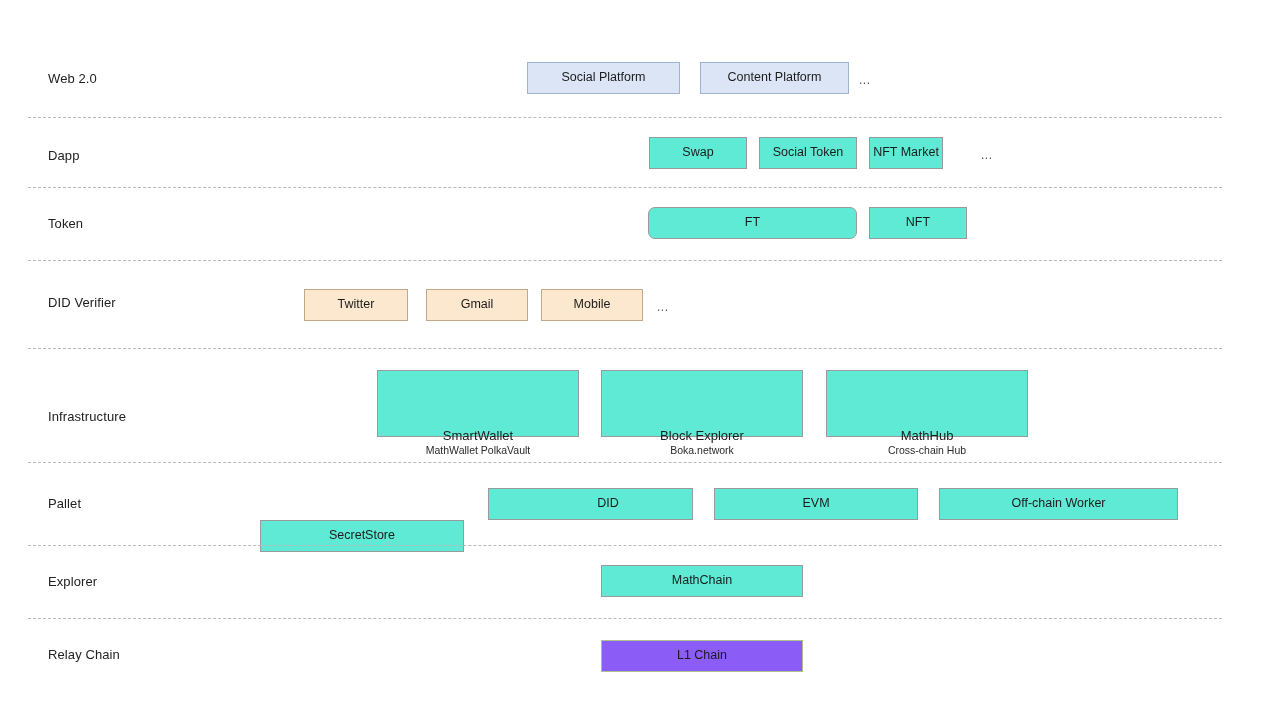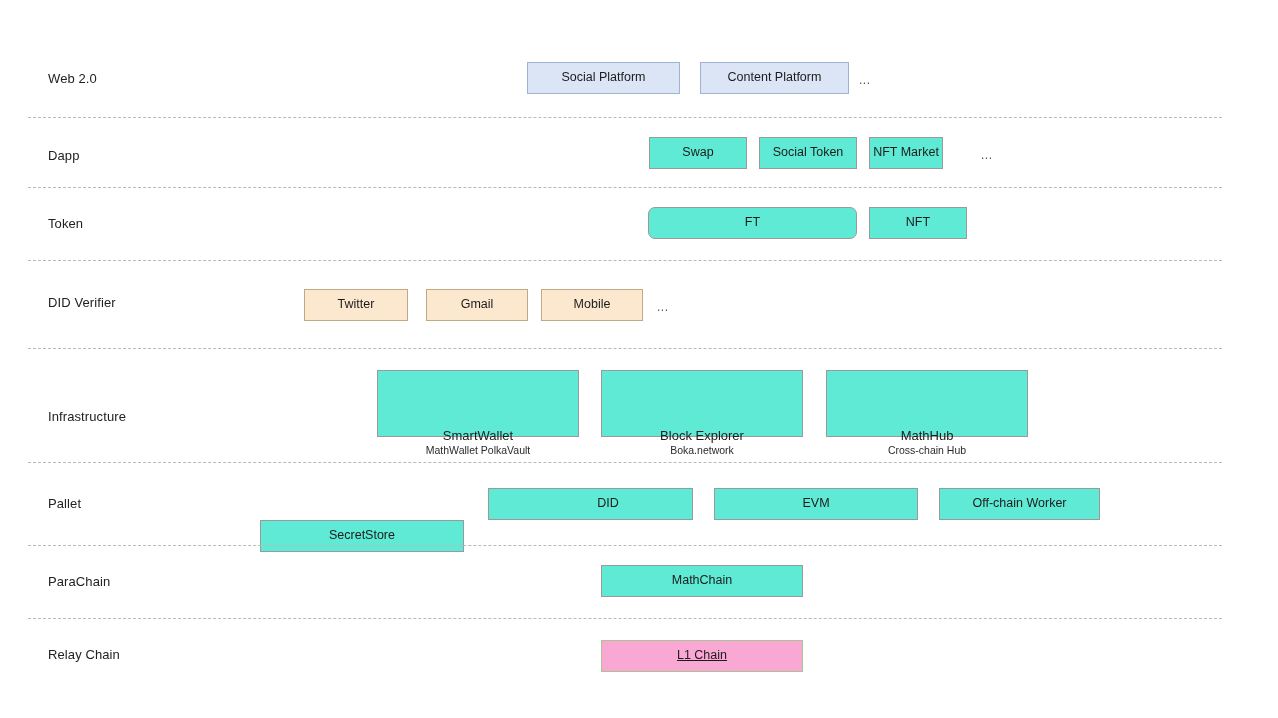--- a/index.html
+++ b/index.html
@@ -74,23 +74,22 @@
   }
   .node.gray {
     background: #5eead4;
     border-color: #9a9a9a;
   }
   .node.orange {
     background: #fbe8ce;
     border-color: #c3a887;
   }
   .node.green {
-    background: #f9a8d4;
+    background: #8b5cf6;
     border-color: #a9c391;
-    text-decoration: underline;
   }
   .ellipsis {
     position: absolute;
     font-size: 12px;
     color: #555555;
     letter-spacing: 0.5px;
     line-height: 1;
   }
 </style>
 </head>
@@ -172,28 +171,28 @@
     <div class="layer-label" style="top:496px;">Pallet</div>
     <div class="node gray" style="left:260px; top:488px; width:204px; height:32px;margin-top:32px;">
       <span class="node-title">SecretStore</span>
     </div>
     <div class="node gray" style="left:488px; top:488px; width:205px; height:32px;padding-left:35px;">
       <span class="node-title">DID</span>
     </div>
     <div class="node gray" style="left:714px; top:488px; width:204px; height:32px;">
       <span class="node-title">EVM</span>
     </div>
-    <div class="node gray" style="left:939px; top:488px; width:161px; height:32px;">
+    <div class="node gray" style="left:939px; top:488px; width:239px; height:32px;">
       <span class="node-title">Off-chain Worker</span>
     </div>
   </div>
   <div class="separator" style="top:545px;"></div>
 
   <div class="layer">
-    <div class="layer-label" style="top:574px;">ParaChain</div>
+    <div class="layer-label" style="top:574px;">Explorer</div>
     <div class="node gray" style="left:601px; top:565px; width:202px; height:32px;">
       <span class="node-title">MathChain</span>
     </div>
   </div>
   <div class="separator" style="top:618px;"></div>
 
   <div class="layer">
     <div class="layer-label" style="top:647px;">Relay Chain</div>
     <div class="node green" style="left:601px; top:640px; width:202px; height:32px;">
       <span class="node-title">L1 Chain</span>

